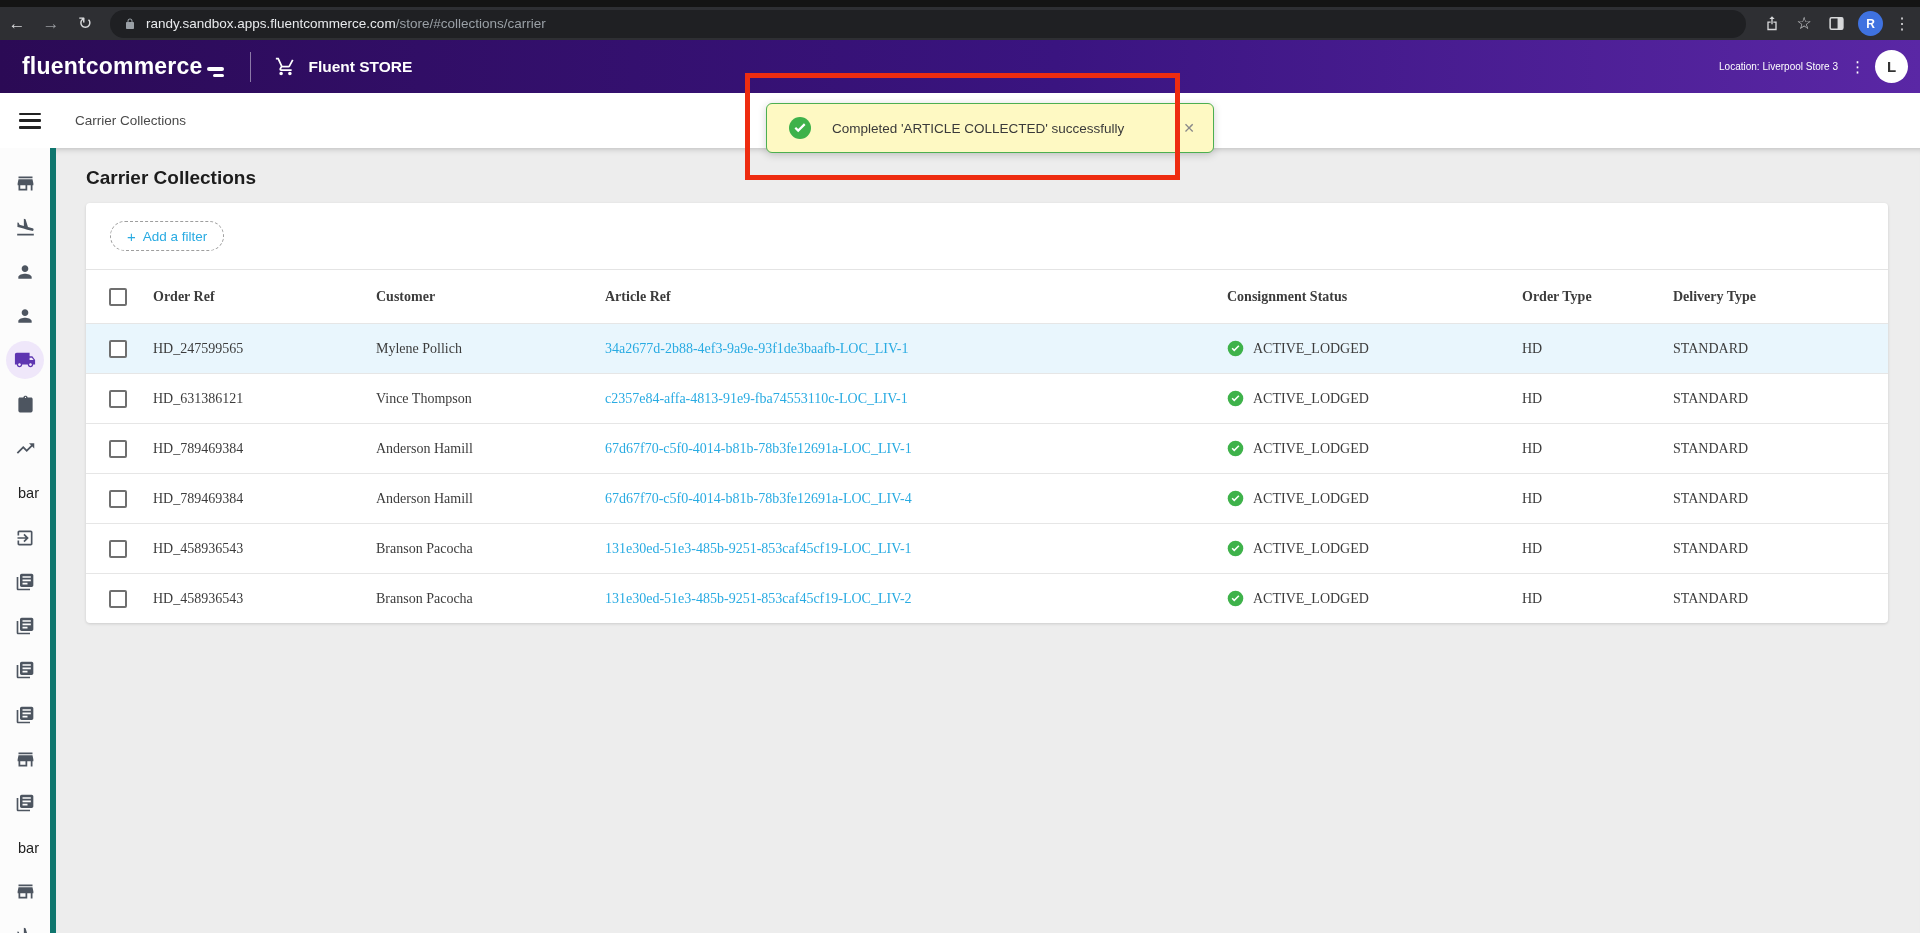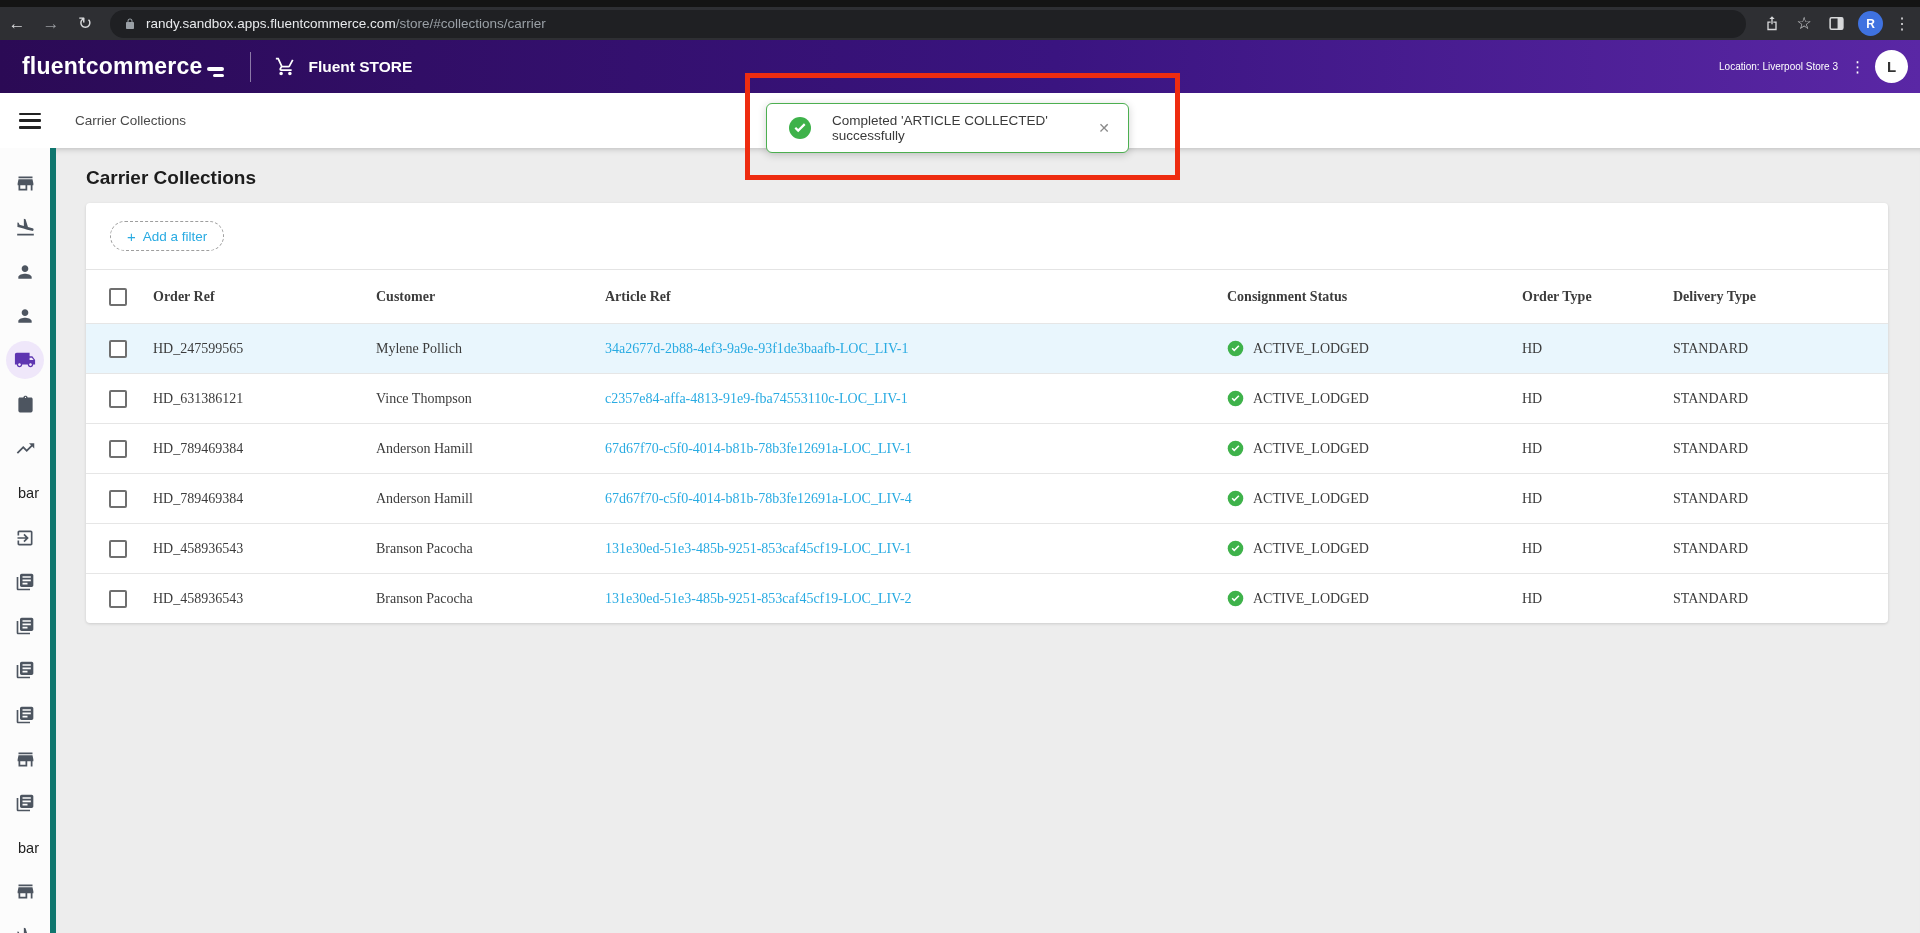--- a/index.html
+++ b/index.html
@@ -66,21 +66,21 @@
   .t-row { display:grid; grid-template-columns:67px 223px 229px 622px 295px 151px auto; align-items:center; height:50px; border-top:1px solid #e6e6e6; }
   .t-row.head { height:53px; border-top:none; font-weight:bold; font-size:13px; color:#2b2b2b; }
   .t-row.hl { background:#e9f6fd; }
   .cell { font-size:14px; color:#3c3c3c; white-space:nowrap; overflow:hidden;font-family:Liberation Serif, serif; }
   .cb { width:18px; height:18px; border:2px solid #6f6f6f; border-radius:2px; margin-left:23px; background:#fff; cursor:pointer; display:block; }
   a.article-link { color:var(--link); text-decoration:none; font-size:14px; cursor:pointer; }
   .status-cell { display:flex; align-items:center; gap:9px; }
   .status-cell svg { flex:0 0 auto; }
 
   
-  .toast { position:fixed; left:766px; top:103px; width:363px; height:50px; background:#ffffff; border:1.5px solid #4caf50; border-radius:6px;
+  .toast { position:fixed; left:766px; top:103px; width:448px; height:50px; background:#fef9c3; border:1.5px solid #4caf50; border-radius:6px;
            box-shadow:0 2px 8px rgba(0,0,0,.18); display:flex; align-items:center; z-index:60; }
   .toast-text { font-size:13.5px; color:#3a3a3a; margin-left:20px; }
   .toast-close { margin-left:auto; margin-right:18px; color:#8a8a8a; font-size:14px; cursor:pointer; }
   .toast svg { margin-left:21px; flex:0 0 auto; }
   .redbox { position:fixed; left:745px; top:73px; width:435px; height:107px; border:5px solid #ee2c10; z-index:70; pointer-events:none; }
 </style>
 </head>
 <body>
 
 <div class="chrome">

